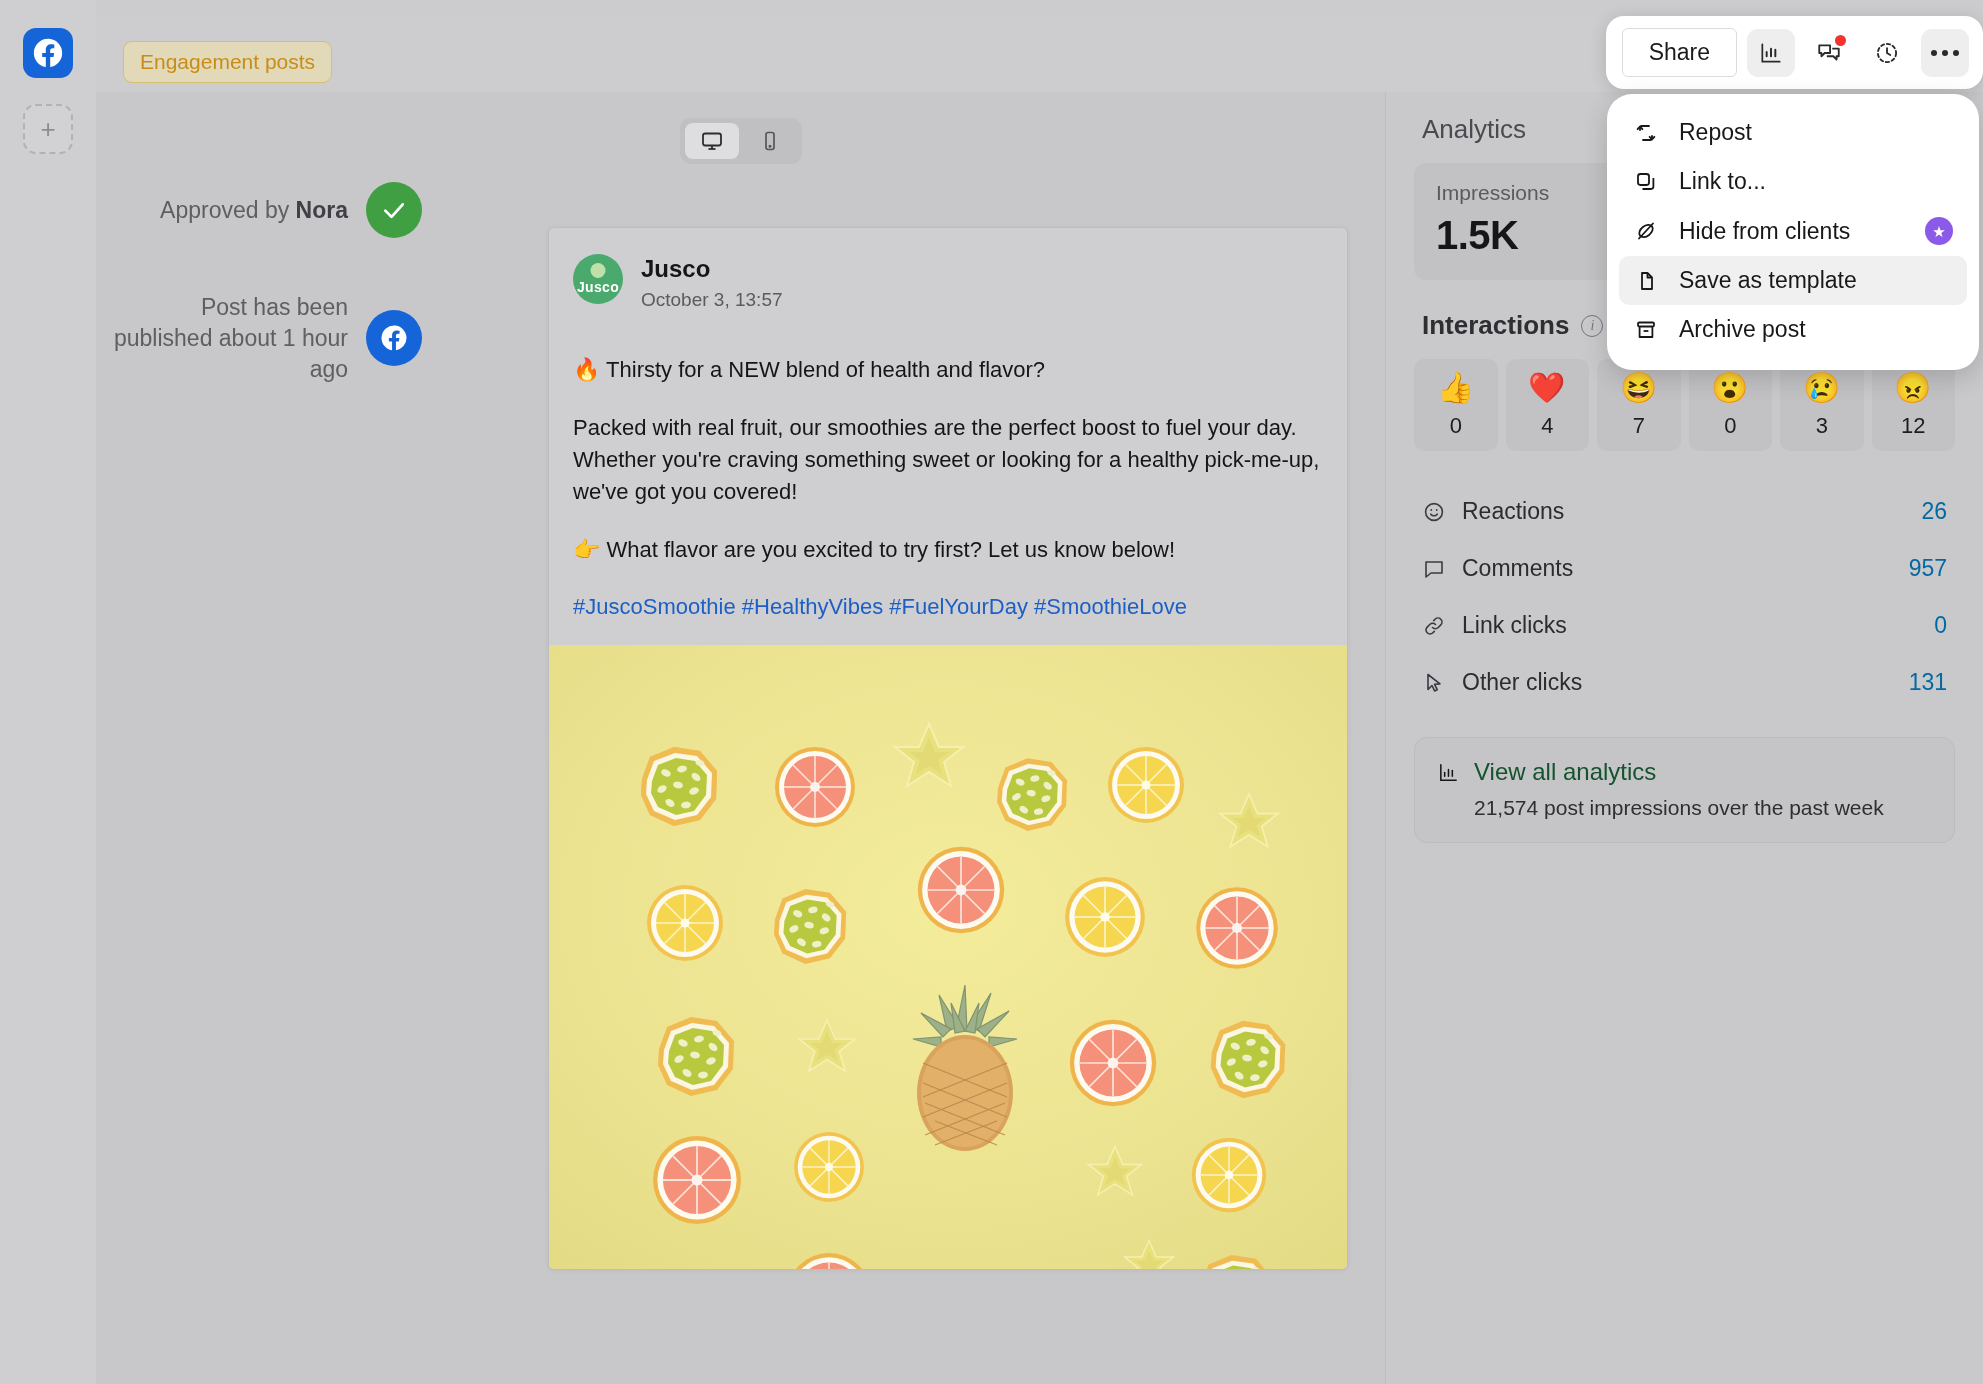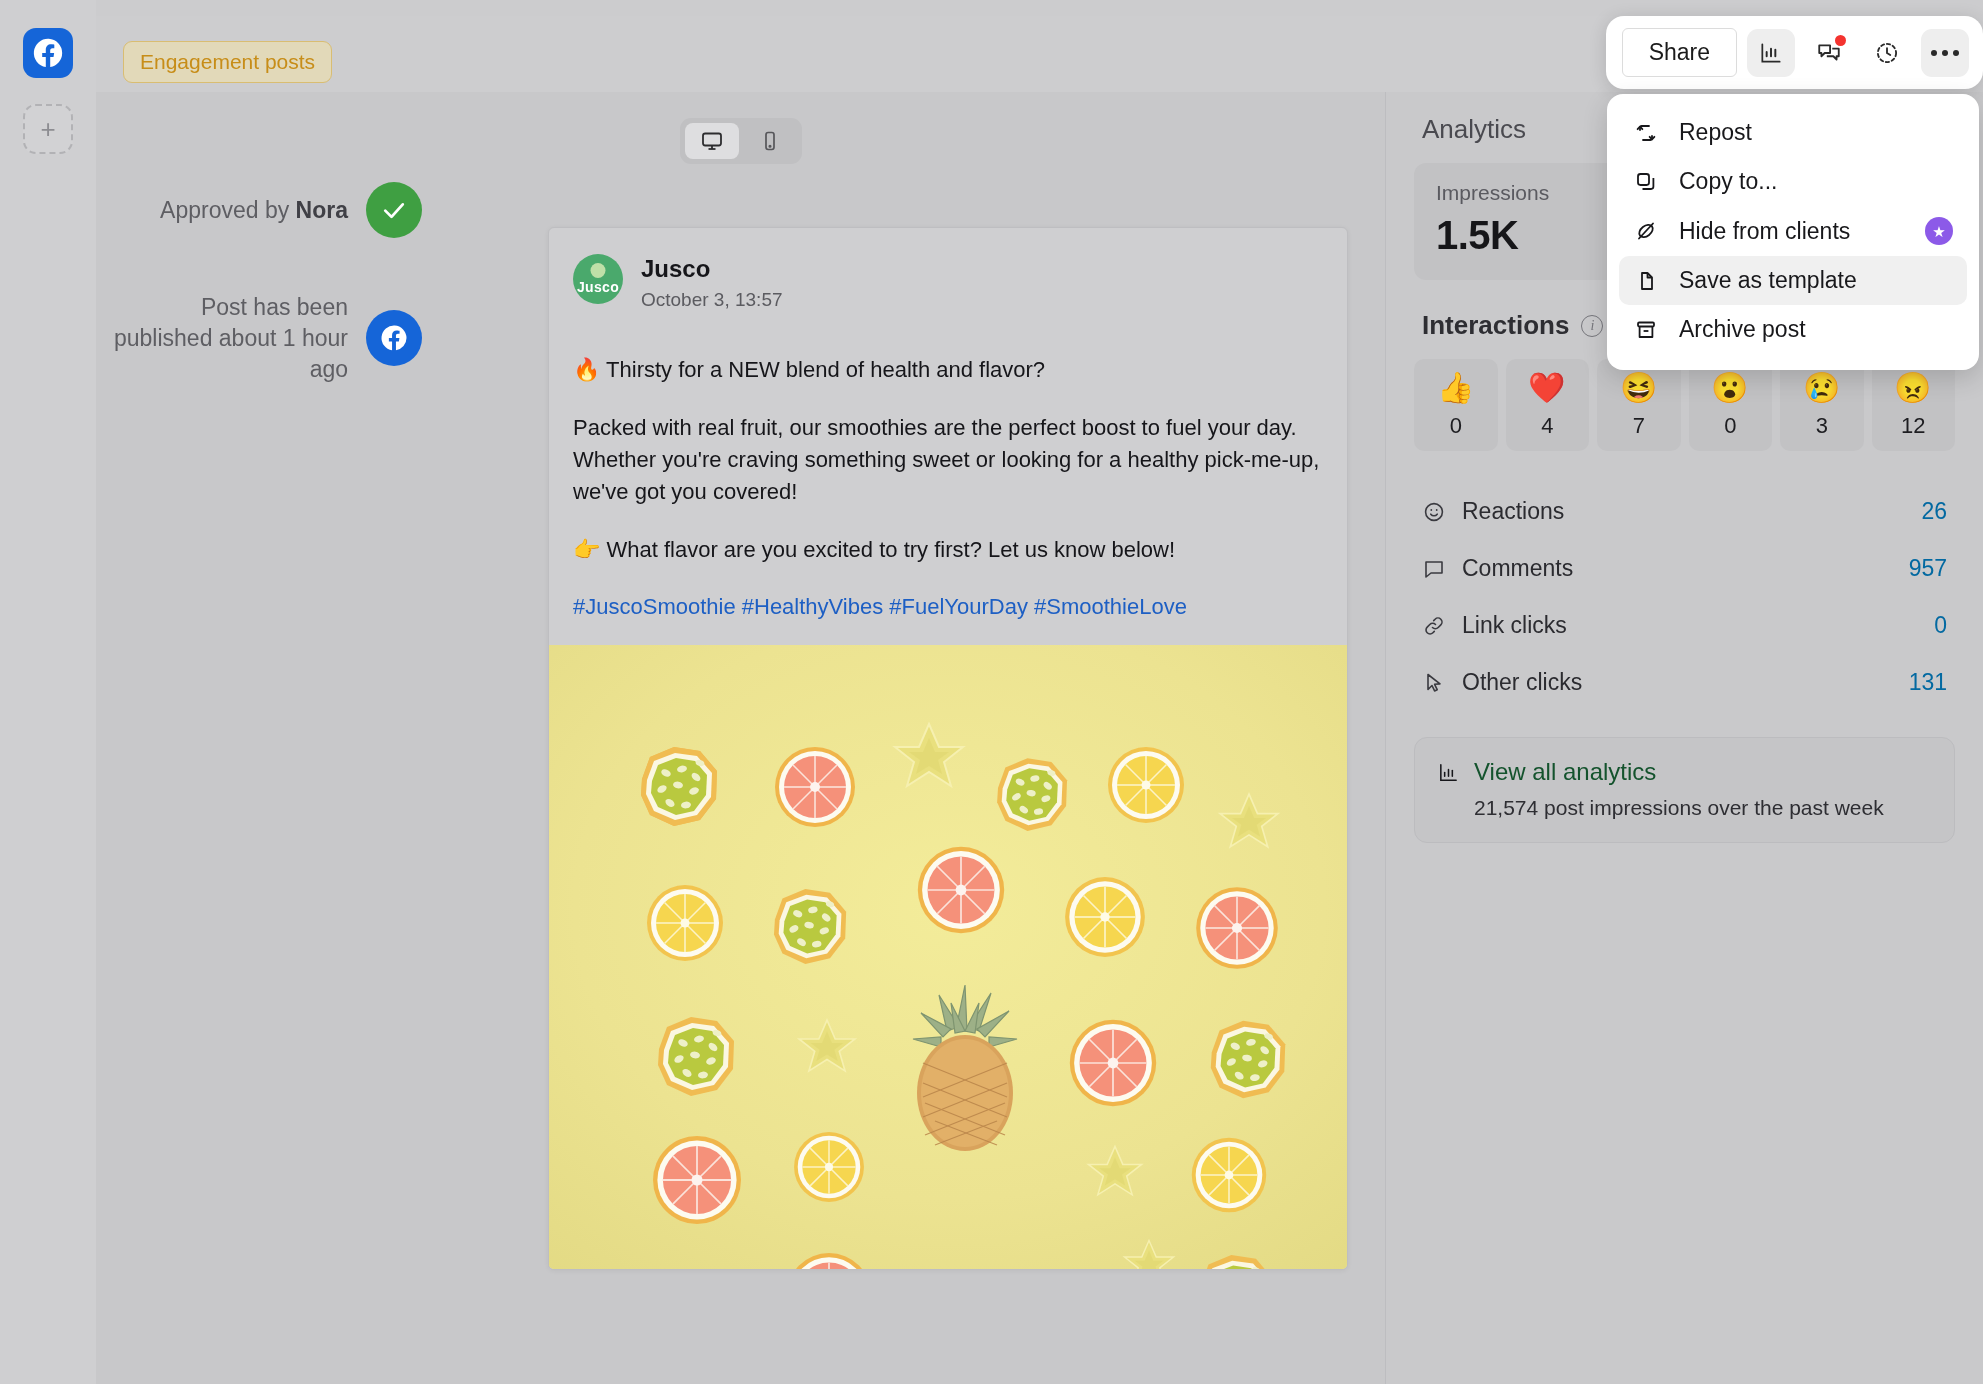--- a/index.html
+++ b/index.html
@@ -89,21 +89,21 @@
     position: absolute; top: 6px; right: 7px;
     width: 11px; height: 11px; border-radius: 50%; background: #f4332f;
   }
   .dots { display: flex; gap: 5px; }
   .dots i { width: 6px; height: 6px; border-radius: 50%; background: #2a2a2a; display: block; }
 
   
   .menu {
     position: absolute; right: 4px; top: 78px;
     width: 372px; background: #fff;
-    border-radius: 16px;
+    border-radius: 25px;
     box-shadow: 0 8px 26px rgba(0,0,0,.16);
     padding: 14px 12px 16px 12px; z-index: 50;
   }
   .menu-item {
     display: flex; align-items: center; gap: 20px;
     padding: 11px 14px; border-radius: 10px;
     font-size: 23px; color: #18181b; white-space: nowrap;
   }
   .menu-item.active { background: #f0f0f0; }
   .menu-ico { width: 26px; height: 26px; flex: 0 0 26px; display: flex; align-items: center; justify-content: center; }
@@ -293,21 +293,21 @@
         <span>Repost</span>
       </div>
 
       <div class="menu-item">
         <span class="menu-ico">
           <svg viewBox="0 0 24 24" fill="none" stroke="#18181b" stroke-width="1.8" stroke-linejoin="round">
             <rect x="4" y="4" width="11" height="11" rx="2.4"></rect>
               <path d="M8.5 19H17a2.4 2.4 0 0 0 2.4-2.4V8"></path>
           </svg>
         </span>
-        <span>Copy to...</span>
+        <span>Link to...</span>
       </div>
 
       <div class="menu-item">
         <span class="menu-ico">
           <svg viewBox="0 0 24 24" fill="none" stroke="#18181b" stroke-width="1.8" stroke-linecap="round">
             <ellipse cx="12" cy="12" rx="7.6" ry="5" transform="rotate(-38 12 12)"></ellipse>
             <path d="M5 19.5 19 4.5"></path>
           </svg>
         </span>
         <span>Hide from clients</span>

